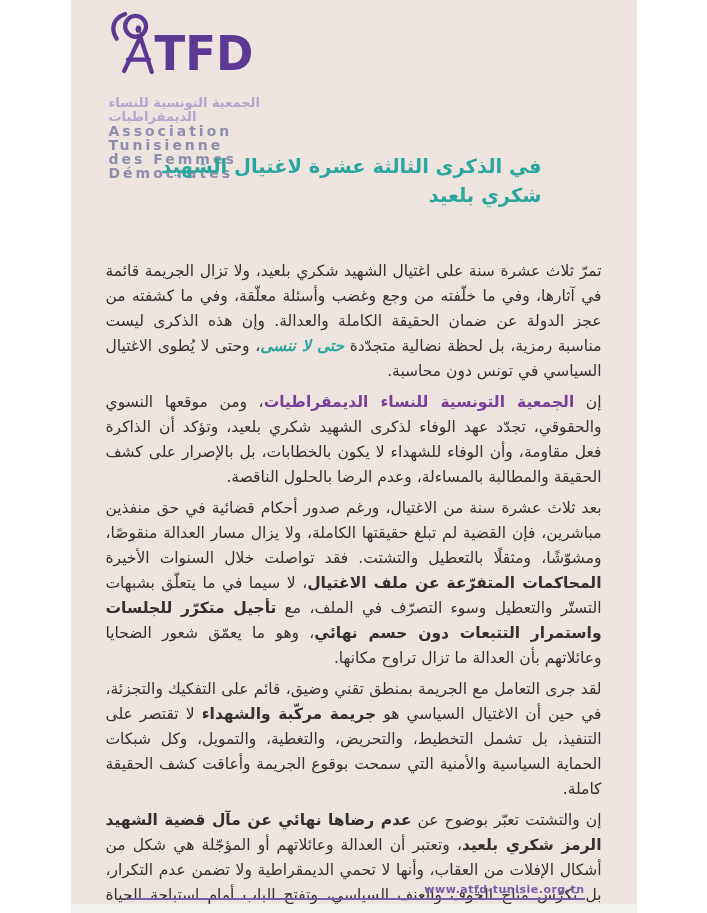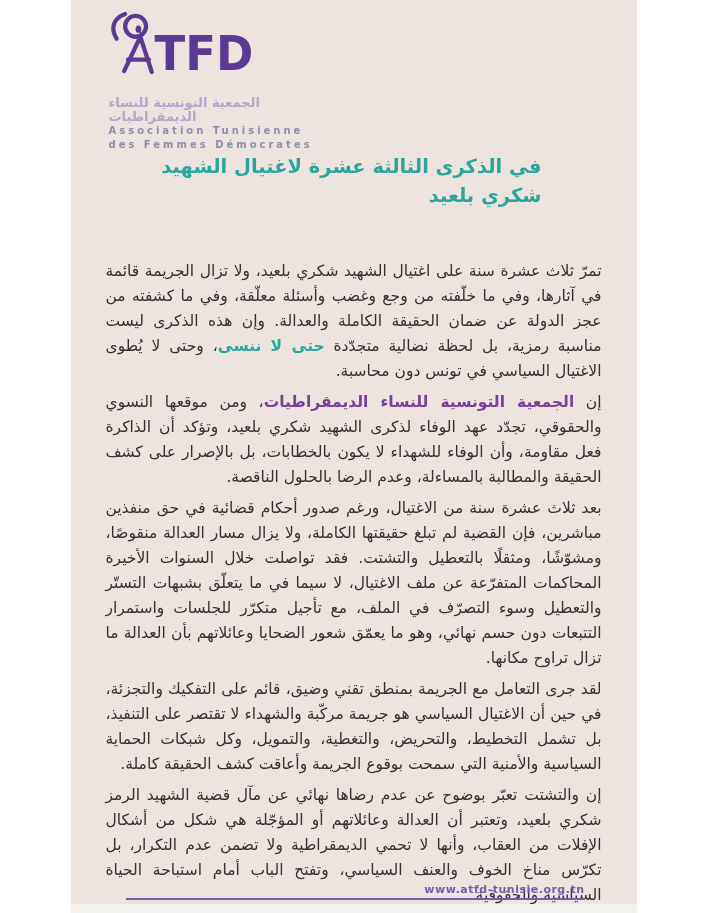--- a/index.html
+++ b/index.html
@@ -8,34 +8,34 @@
     --text:#35312E; --footer-purple:#7A5BA8; --strip:#F2F1EE; --cursor:#4A4A4A;
   }
   html,body{margin:0;padding:0;}
   body{font-family:"DejaVu Sans",sans-serif;}
   .page{position:relative;width:566px;height:913px;background:var(--background);overflow:hidden;margin:0 auto;}
 
   
   .logo-block{position:absolute;top:8px;left:38px;width:220px;direction:ltr;text-align:left;}
   .logo-mark{display:block;}
   .logo-arabic{margin-top:2px;color:var(--logo-lavender);font-size:13px;font-weight:bold;direction:rtl;text-align:left;letter-spacing:0;line-height:14px;}
-  .logo-french{color:var(--logo-slate);font-size:10px;font-weight:bold;letter-spacing:3px;line-height:14px;}
+  .logo-french{color:var(--logo-slate);font-size:14px;font-weight:bold;letter-spacing:3px;line-height:14px;}
 
   
   .content{position:absolute;top:152px;left:35px;right:35px;direction:rtl;color:var(--text);}
   .title-block{text-align:right;padding-left:0;margin-left:40px;margin-right:60px;color:var(--accent-teal);font-weight:bold;font-size:19.5px;line-height:29px;margin-bottom:0;}
   .title-line2-row{white-space:nowrap;}
   .cursor-bar{display:inline-block;width:3px;height:24px;background:var(--cursor);vertical-align:middle;margin-right:10px;}
 
   
   .body-text{margin-top:49px;font-size:15.5px;line-height:25px;}
   .body-text p{margin:0 0 6px 0;text-align:justify;text-align-last:right;}
   .seg-n{font-weight:normal;}
-  .seg-b{font-weight:normal;}
-  .seg-tb{font-weight:bold;color:var(--accent-teal);}
+  .seg-b{font-weight:bold;}
+  .seg-tb{font-weight:bold;color:var(--accent-teal);font-style:italic;}
   .seg-pb{font-weight:bold;color:var(--accent-purple);}
 
   
   .footer-url{position:absolute;right:52px;bottom:17px;direction:ltr;color:var(--footer-purple);font-size:11px;font-weight:bold;letter-spacing:0.5px;text-decoration:none;}
   .footer-line{position:absolute;left:55px;right:52px;bottom:13px;height:2px;background:var(--footer-purple);}
   .bottom-strip{position:absolute;left:0;right:0;bottom:0;height:9px;background:var(--strip);}
 </style>
 </head>
 <body>
 

